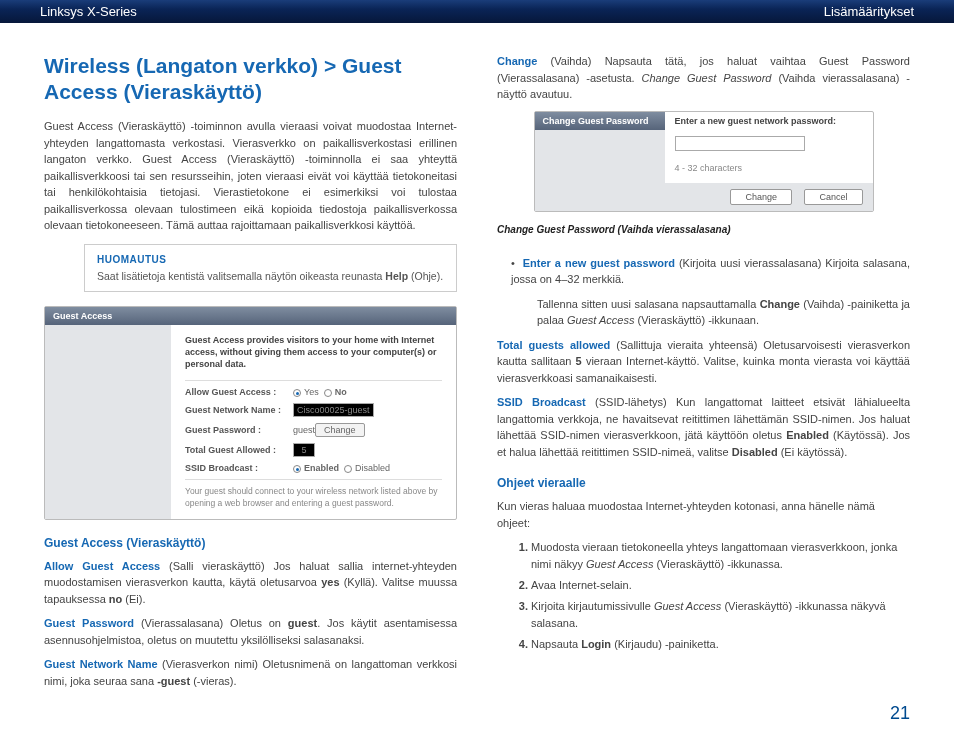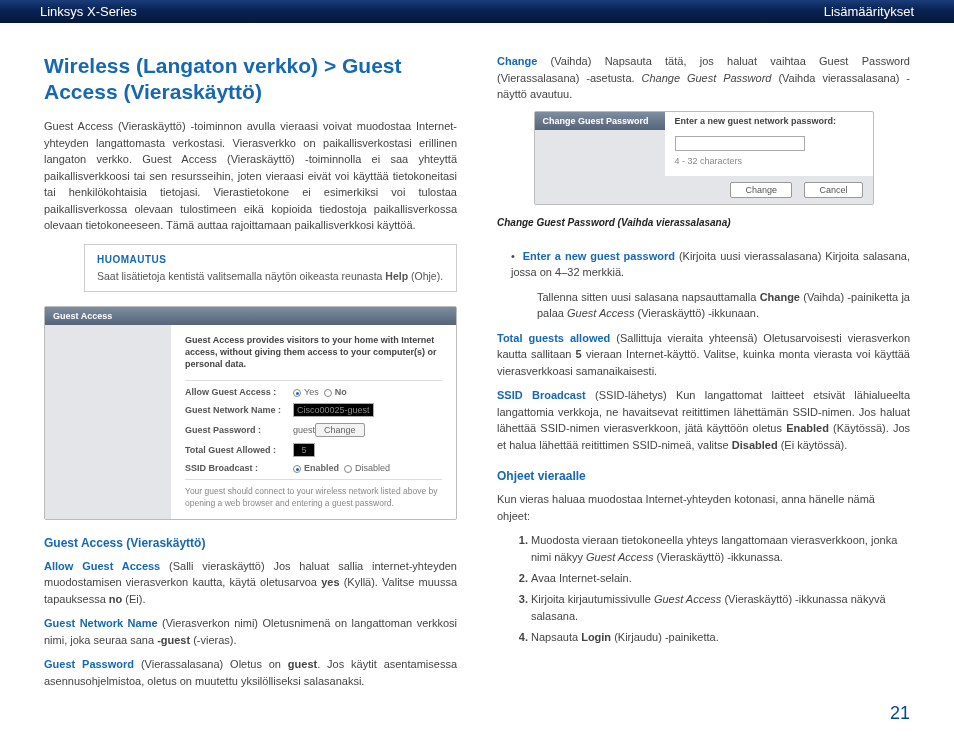--- a/index.html
+++ b/index.html
@@ -91,21 +91,21 @@
   .ui2 .top2 { display:flex; }
   .ui2 .tab {
     background: linear-gradient(180deg,#7f8da0 0%, #56647a 100%);
     color:#fff; font-weight:700; padding:4px 8px; width: 130px; font-size:9px;
   }
   .ui2 .right { flex:1; padding:4px 10px; font-weight:700; color:#444; }
   .ui2 .mid { display:flex; }
   .ui2 .sideg { width:130px; background:#e3e5e8; }
   .ui2 .content2 { flex:1; padding:6px 10px 10px; }
   .ui2 .inp { border:1px solid #aaa; width: 130px; height:15px; background:#fff; }
-  .ui2 .hint { color:#888; margin-top:5px; }
+  .ui2 .hint { color:#888; margin-top:12px; }
   .ui2 .bot { background:#e3e5e8; padding:6px 10px; text-align:right; }
   .ui2 .bbtn { display:inline-block; border:1px solid #999; background:#fff; padding:2px 14px; border-radius:2px; margin-left:10px; color:#555;}
 
   .pagenum {
     position: absolute;
     right: 44px;
     bottom: 14px;
     font-size: 18px;
     color: #004a8f;
     font-weight: 400;
@@ -163,24 +163,24 @@
         <div class="foot">Your guest should connect to your wireless network listed above by opening a web browser and entering a guest password.</div>
       </div>
     </div>
 
     <h2>Guest Access (Vieraskäyttö)</h2>
 
     <p class="para">
       <span class="term">Allow Guest Access</span><span> (Salli vieraskäyttö) Jos haluat sallia internet-yhteyden muodostamisen vierasverkon kautta, käytä oletusarvoa </span><b>yes</b><span> (Kyllä). Valitse muussa tapauksessa </span><b>no</b><span> (Ei).</span>
     </p>
     <p class="para">
+      <span class="term">Guest Password</span><span> (Vierassalasana) Oletus on </span><b>guest</b><span>. Jos käytit asentamisessa asennusohjelmistoa, oletus on muutettu yksilölliseksi salasanaksi.</span>
+    </p>
+    <p class="para">
       <span class="term">Guest Network Name</span><span> (Vierasverkon nimi) Oletusnimenä on langattoman verkkosi nimi, joka seuraa sana </span><b>-guest</b><span> (-vieras).</span>
-    </p>
-    <p class="para">
-      <span class="term">Guest Password</span><span> (Vierassalasana) Oletus on </span><b>guest</b><span>. Jos käytit asentamisessa asennusohjelmistoa, oletus on muutettu yksilölliseksi salasanaksi.</span>
     </p>
   </div>
 
   <div class="col">
     <p class="para">
       <span class="term">Change</span><span> (Vaihda) Napsauta tätä, jos haluat vaihtaa Guest Password (Vierassalasana) -asetusta. </span><em>Change Guest Password</em><span> (Vaihda vierassalasana) -näyttö avautuu.</span>
     </p>
 
     <div class="ui2">
       <div class="top2">

